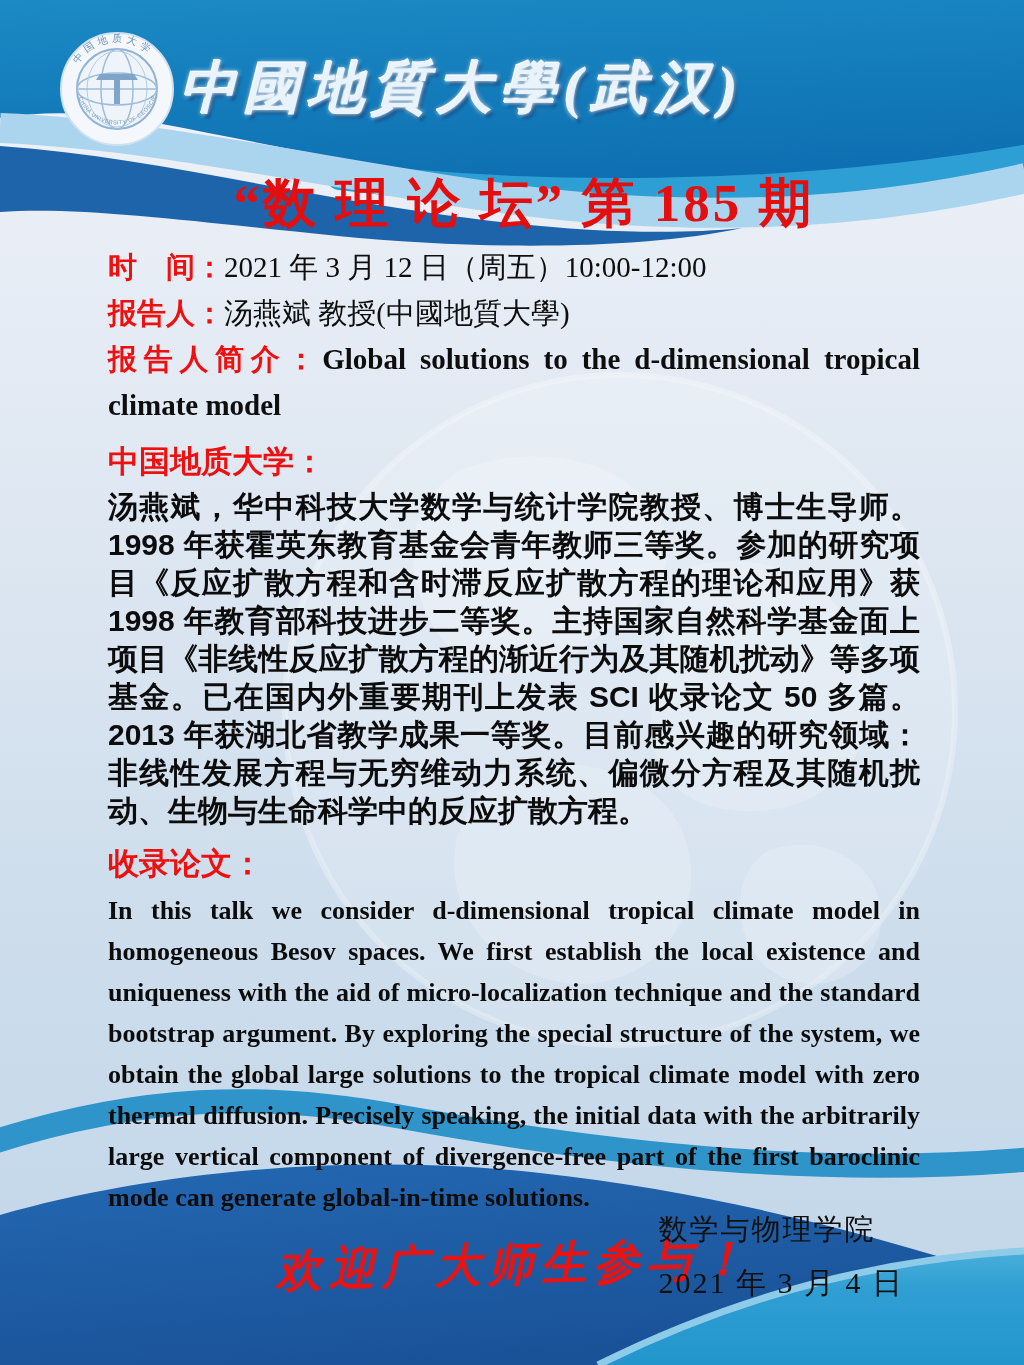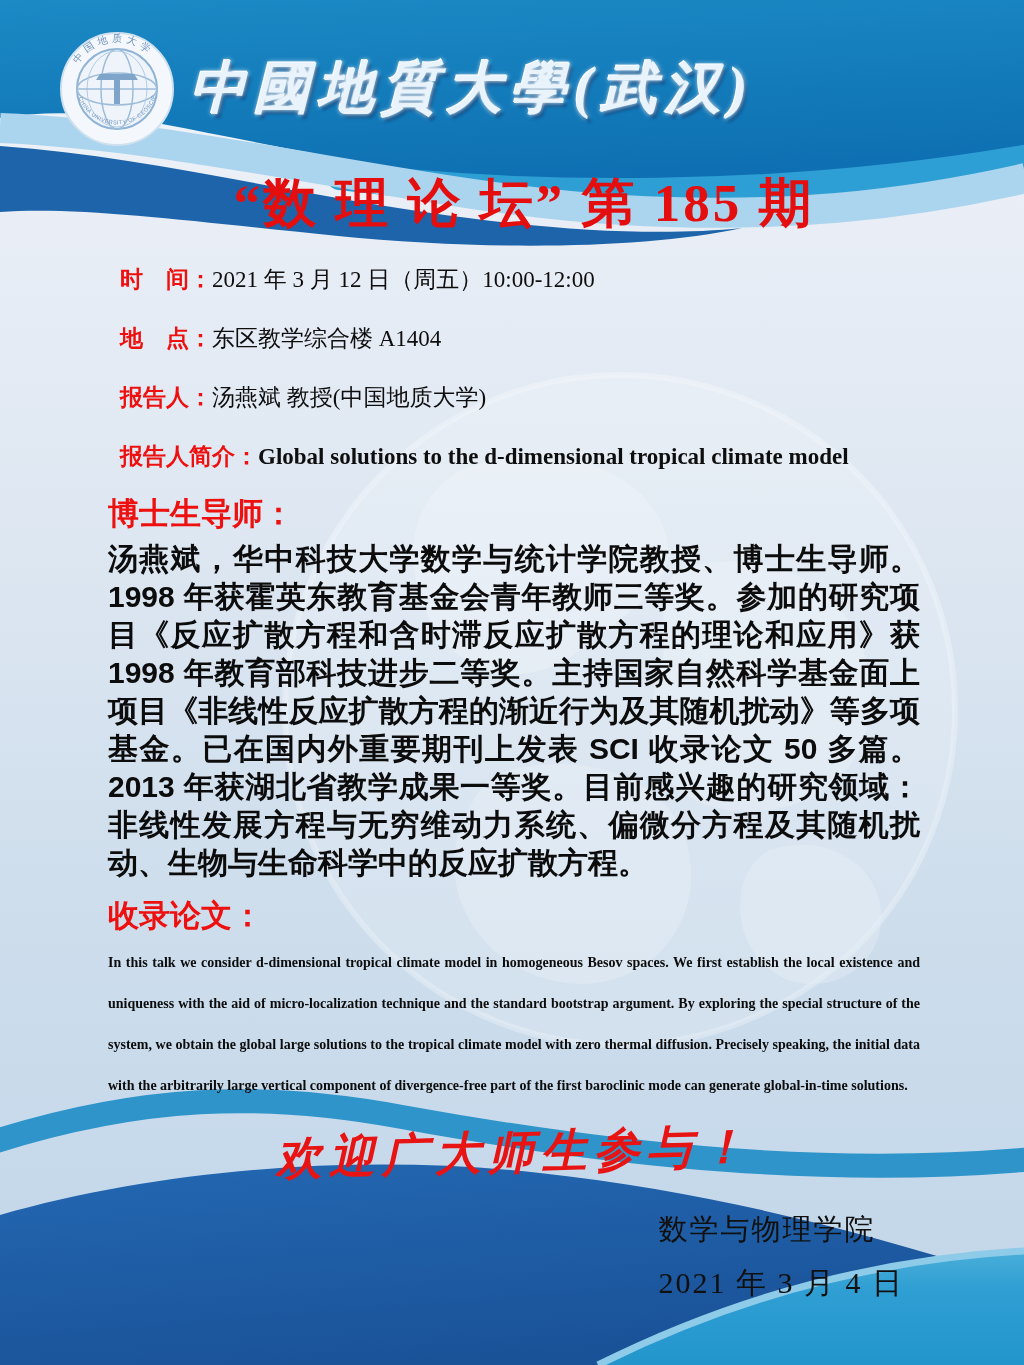--- a/index.html
+++ b/index.html
@@ -9,41 +9,41 @@
     font-family:"Liberation Sans",sans-serif;
   }
   .layer{position:absolute;left:0;}
   #header-graphic{top:0;z-index:2;}
   #bottom-graphic{bottom:0;z-index:1;}
   #watermark{top:350px;left:210px;z-index:0;opacity:.55;}
 
   .brand{position:absolute;top:30px;left:58px;z-index:4;display:flex;align-items:center;}
   .brand-name{
     font-family:"Liberation Serif",serif;font-style:italic;font-weight:700;
-    font-size:56px;letter-spacing:8px;color:#e8f3fc;margin-left:14px;white-space:nowrap;
+    font-size:56px;letter-spacing:8px;color:#e8f3fc;margin-left:4px;white-space:nowrap;
     text-shadow:0 0 5px rgba(255,255,255,.95), 3px 4px 3px #0b4d88, -1px -1px 0 #ffffff;
   }
 
   .main-title{
     position:absolute;top:168px;left:12px;width:1024px;z-index:4;text-align:center;
     font-family:"Liberation Serif",serif;font-weight:700;font-size:53px;color:#e50e0e;
     letter-spacing:3px;white-space:nowrap;
   }
 
   .content{position:absolute;left:108px;top:244px;width:812px;z-index:3;color:#0e0e0e;}
-  .detail-row{margin:12px;font-size:23px;line-height:46px;}
+  .detail-row{margin:0;font-size:29px;line-height:46px;}
   .detail-row.justified{text-align:justify;}
   .detail-label{color:#ee0f0f;font-weight:700;}
   .detail-value{font-family:"Liberation Serif",serif;}
   .detail-value.bold-en{font-weight:700;}
 
   .section-heading{color:#ee0f0f;font-size:31px;font-weight:700;margin:16px 0 8px;line-height:36px;}
   .bio-text{font-size:30px;font-weight:700;line-height:38px;text-align:justify;margin:0;color:#0c0c0c;}
   .abstract-text{
-    font-family:"Liberation Serif",serif;font-size:14px;font-weight:700;line-height:41px;
+    font-family:"Liberation Serif",serif;font-size:26px;font-weight:700;line-height:41px;
     text-align:justify;margin:2px 0 0;color:#0c0c0c;
   }
   .welcome{
     font-family:"Liberation Serif",serif;font-style:italic;font-weight:700;
     font-size:46px;color:#e81414;text-align:center;letter-spacing:7px;
     margin-top:16px;transform:rotate(-1.5deg);
   }
 
   .footer{position:absolute;right:106px;top:1210px;z-index:3;text-align:left;color:#101010;}
   .footer-org{font-size:29px;letter-spacing:2px;}
@@ -98,25 +98,24 @@
         <textPath href="#sealArcBot" startOffset="2%">CHINA UNIVERSITY OF GEOSCIENCES</textPath>
       </text>
     </svg>
     <div class="brand-name">中國地質大學(武汉)</div>
   </div>
 
   <div class="main-title">“数 理 论 坛” 第 185 期</div>
 
   <div class="content">
     <p class="detail-row"><span class="detail-label">时　间：</span><span class="detail-value">2021 年 3 月 12 日（周五）10:00-12:00</span></p>
-    <p class="detail-row"><span class="detail-label">地　点：</span><span class="detail-value">东区教学综合楼 A1404</span></p>
-    <p class="detail-row"><span class="detail-label">报告人：</span><span class="detail-value">汤燕斌  教授(中国地质大学)</span></p>
+    <p class="detail-row"><span class="detail-label">报告人：</span><span class="detail-value">汤燕斌  教授(中國地質大學)</span></p>
     <p class="detail-row justified"><span class="detail-label">报告人简介：</span><span class="detail-value bold-en">Global solutions to the d-dimensional tropical climate model</span></p>
 
-    <div class="section-heading">博士生导师：</div>
+    <div class="section-heading">中国地质大学：</div>
     <p class="bio-text">汤燕斌，华中科技大学数学与统计学院教授、博士生导师。1998 年获霍英东教育基金会青年教师三等奖。参加的研究项目《反应扩散方程和含时滞反应扩散方程的理论和应用》获 1998 年教育部科技进步二等奖。主持国家自然科学基金面上项目《非线性反应扩散方程的渐近行为及其随机扰动》等多项基金。已在国内外重要期刊上发表 SCI 收录论文 50 多篇。2013 年获湖北省教学成果一等奖。目前感兴趣的研究领域：非线性发展方程与无穷维动力系统、偏微分方程及其随机扰动、生物与生命科学中的反应扩散方程。</p>
 
     <div class="section-heading">收录论文：</div>
     <p class="abstract-text">In this talk we consider d-dimensional tropical climate model in homogeneous Besov spaces. We first establish the local existence and uniqueness with the aid of micro-localization technique and the standard bootstrap argument. By exploring the special structure of the system, we obtain the global large solutions to the tropical climate model with zero thermal diffusion. Precisely speaking, the initial data with the arbitrarily large vertical component of divergence-free part of the first baroclinic mode can generate global-in-time solutions.</p>
 
     <div class="welcome">欢迎广大师生参与！</div>
   </div>
 
   <div class="footer">
     <div class="footer-org">数学与物理学院</div>

